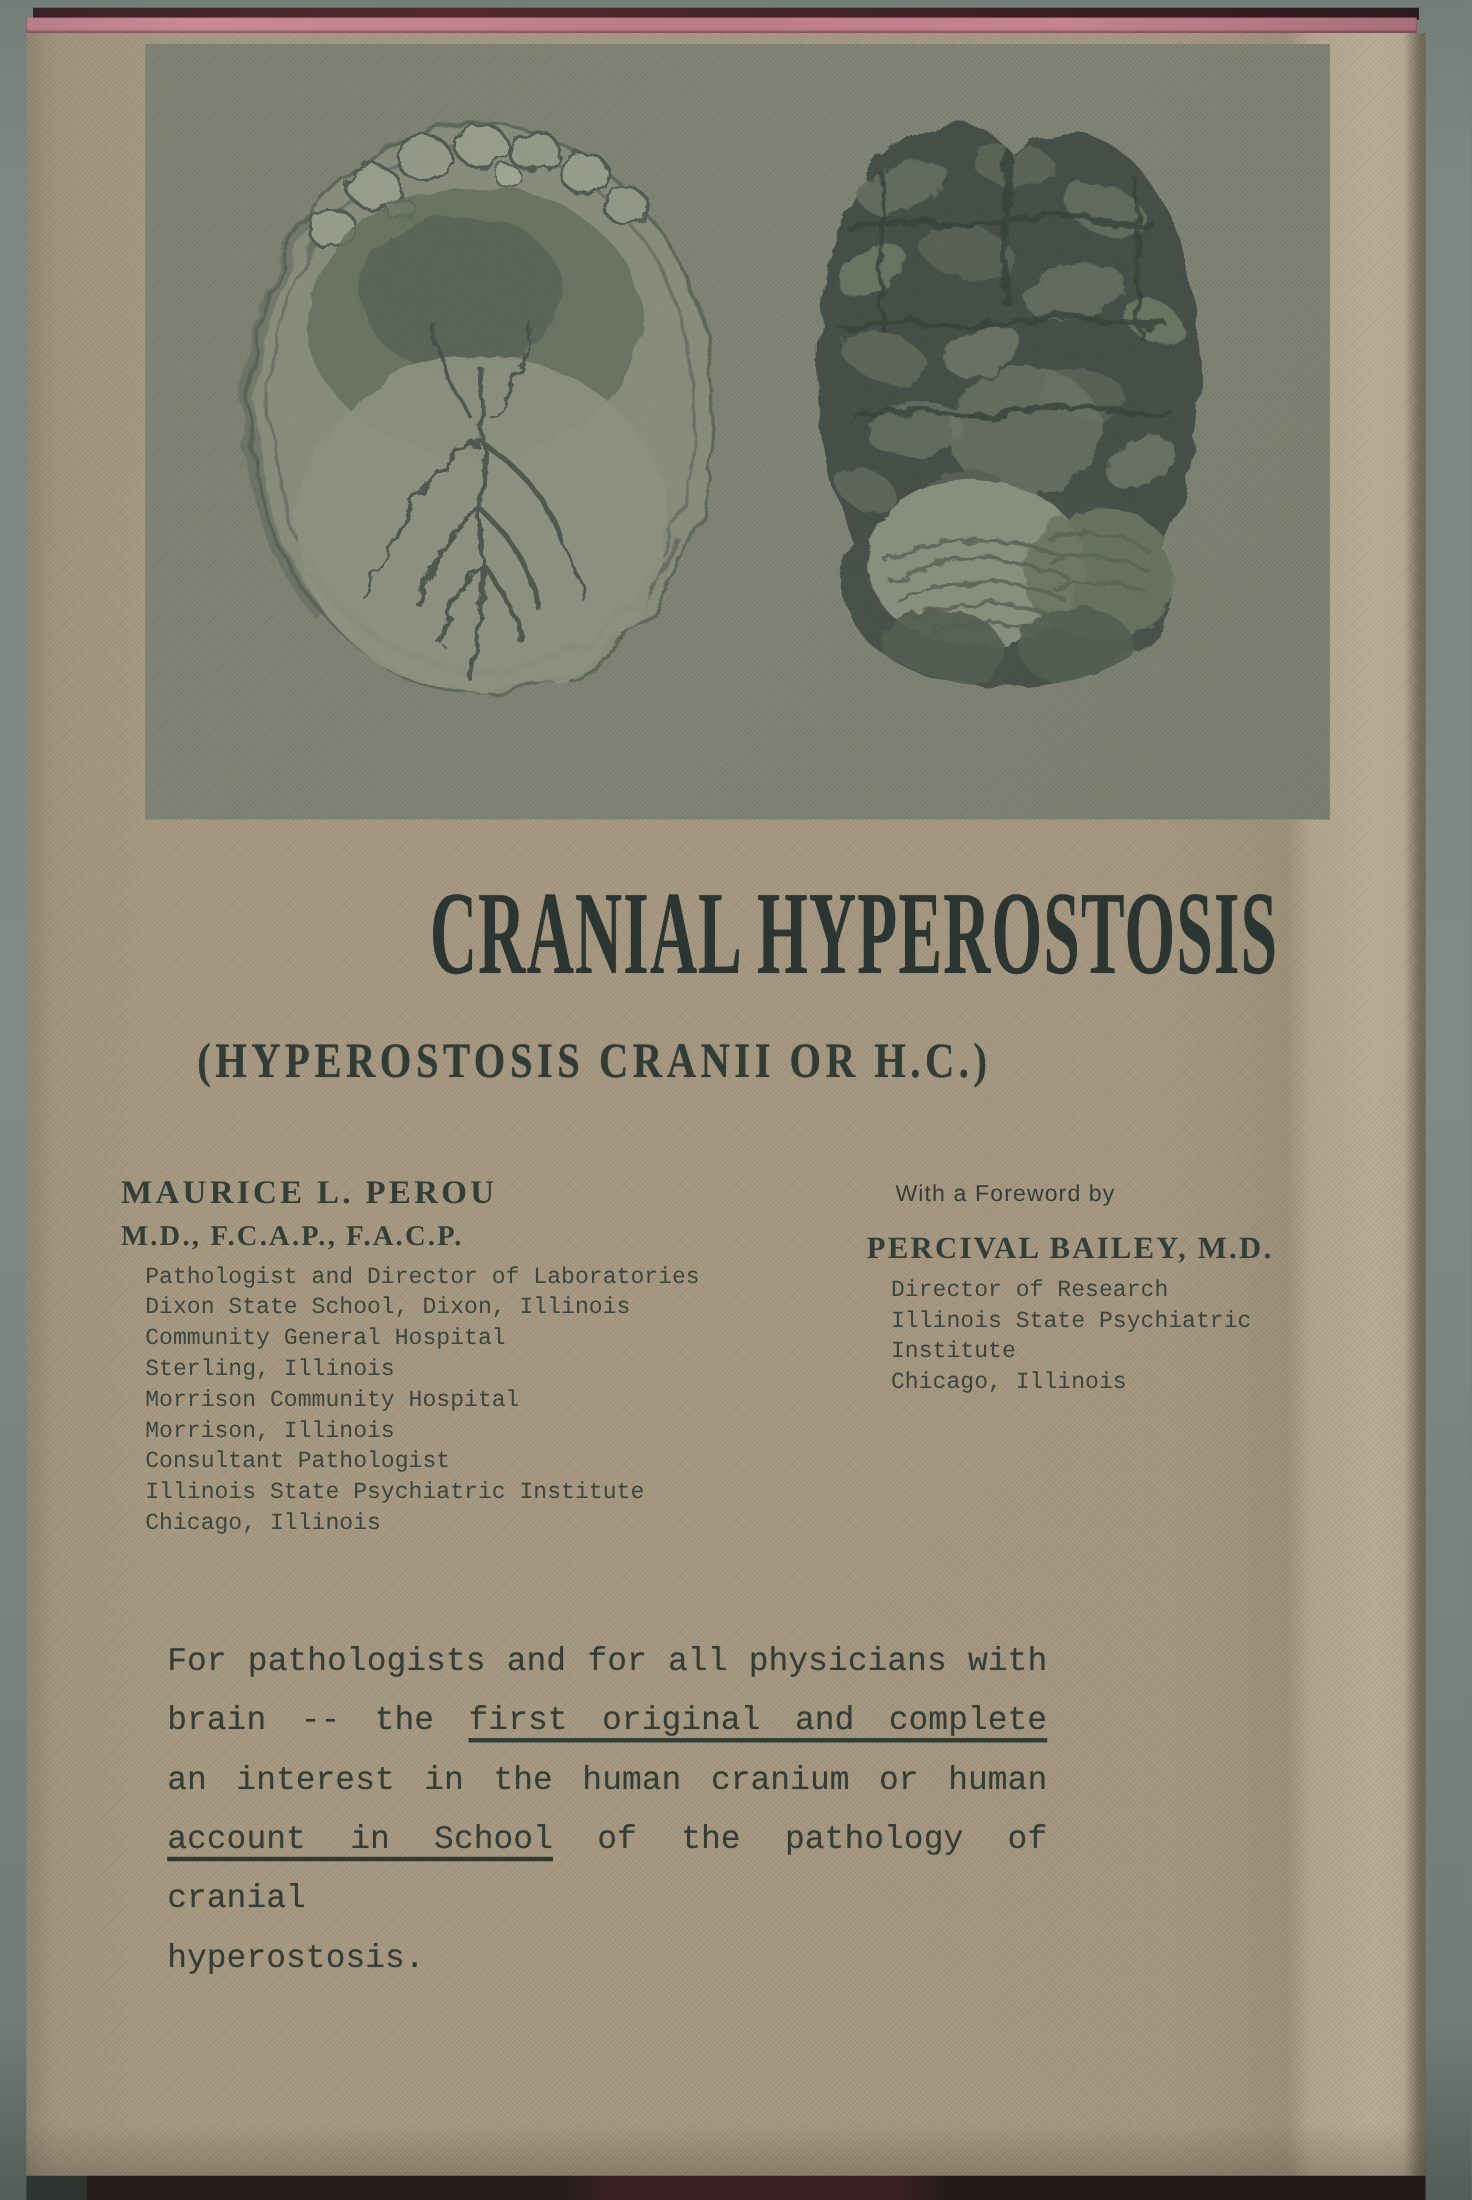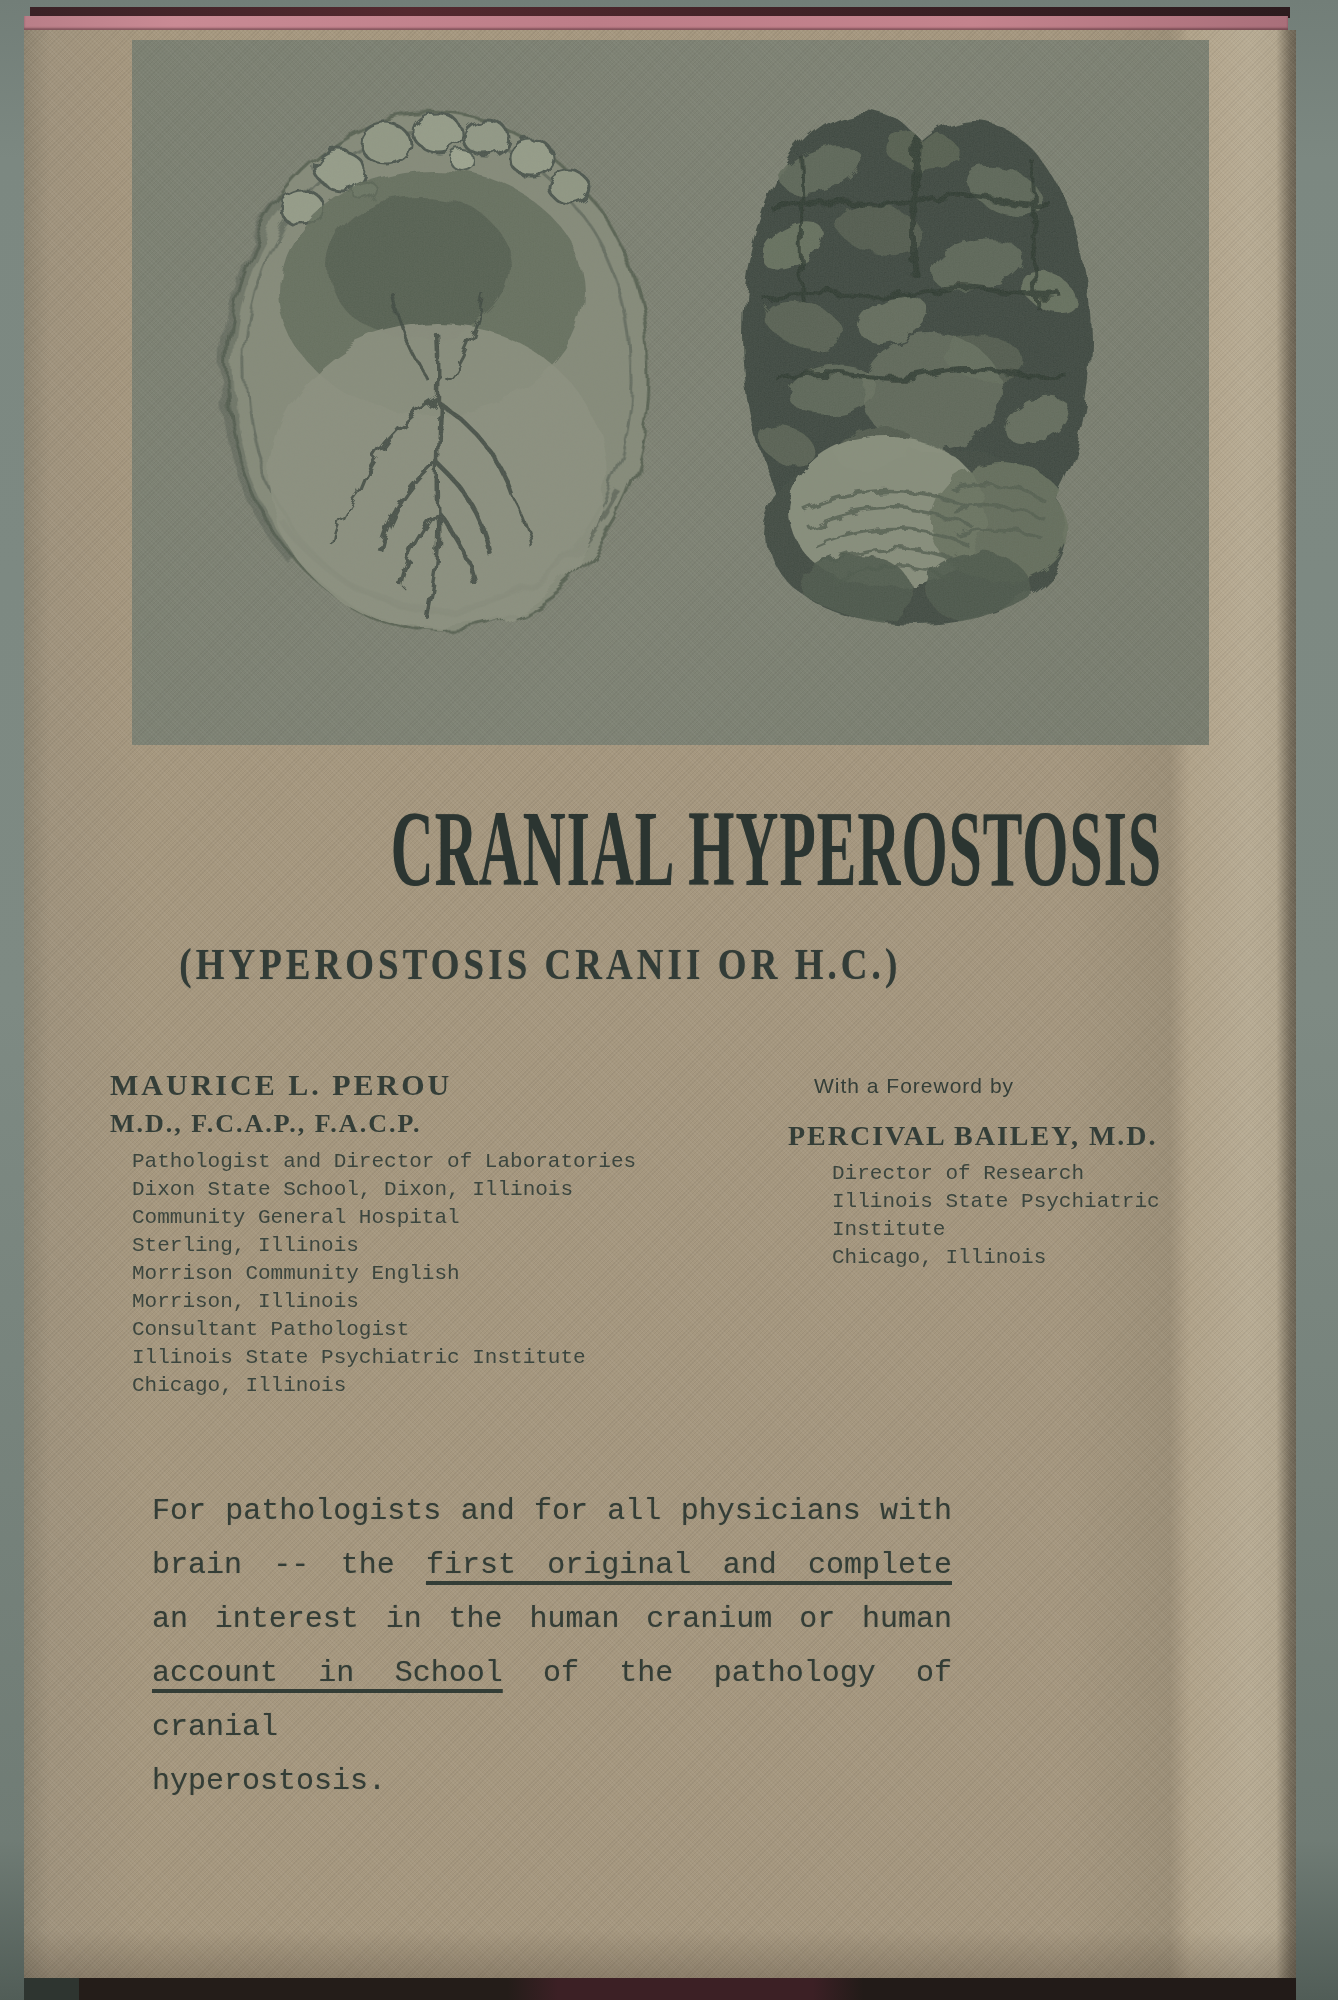--- a/index.html
+++ b/index.html
@@ -40,21 +40,21 @@
   .author-col{position:absolute;left:110px;top:1068px;width:520px;text-align:left;color:#343e38;}
   .author-name{font-weight:bold;font-size:30px;letter-spacing:3px;white-space:nowrap;}
   .author-degrees{font-weight:bold;font-size:26px;letter-spacing:2px;margin-top:7px;white-space:nowrap;}
   .affil{font-family:"Liberation Mono",monospace;font-size:21px;line-height:28px;margin-top:9px;
          margin-left:22px;color:#3b453e;}
   .affil div{white-space:nowrap;letter-spacing:0;}
   .foreword-col{position:absolute;left:788px;top:1074px;width:440px;text-align:left;color:#343e38;}
   .foreword-intro{font-family:Liberation Sans, sans-serif;font-size:21px;letter-spacing:1px;margin-left:26px;white-space:nowrap;}
   .foreword-name{font-weight:bold;font-size:28px;letter-spacing:2px;margin-top:22px;white-space:nowrap;}
   .foreword-affil{font-family:"Liberation Mono",monospace;font-size:21px;line-height:28px;margin-top:8px;
-         margin-left:44px;color:#3b453e;}
+         margin-left:22px;color:#3b453e;}
   .blurb{position:absolute;left:152px;top:1484px;width:800px;
          font-family:"Liberation Mono",monospace;font-size:30px;line-height:54px;color:#333d36;
          text-shadow:0 0 1px rgba(45,55,48,.35);}
   .blurb .bline{text-align:justify;text-align-last:justify;white-space:normal;}
   .blurb .bline.last{text-align-last:left;}
   .blurb .u{text-decoration:underline;text-decoration-thickness:4px;text-underline-offset:8px;}
   .publisher{top:1822px;font-weight:bold;font-size:42px;letter-spacing:2px;white-space:nowrap;color:#2d3732;}
   .publisher .squeeze{display:inline-block;transform:scaleX(.60);transform-origin:50% 50%;
         text-shadow:0 0 1px rgba(40,50,45,.55);}
 </style>
@@ -195,21 +195,21 @@
   </div>
 
   <div class="author-col">
     <div class="author-name">MAURICE L. PEROU</div>
     <div class="author-degrees">M.D., F.C.A.P., F.A.C.P.</div>
     <div class="affil">
       <div>Pathologist and Director of Laboratories</div>
       <div>Dixon State School, Dixon, Illinois</div>
       <div>Community General Hospital</div>
       <div>Sterling, Illinois</div>
-      <div>Morrison Community English</div>
+      <div>Morrison Community Hospital</div>
       <div>Morrison, Illinois</div>
       <div>Consultant Pathologist</div>
       <div>Illinois State Psychiatric Institute</div>
       <div>Chicago, Illinois</div>
     </div>
   </div>
 
   <div class="foreword-col">
     <div class="foreword-intro">With a Foreword by</div>
     <div class="foreword-name">PERCIVAL BAILEY, M.D.</div>

